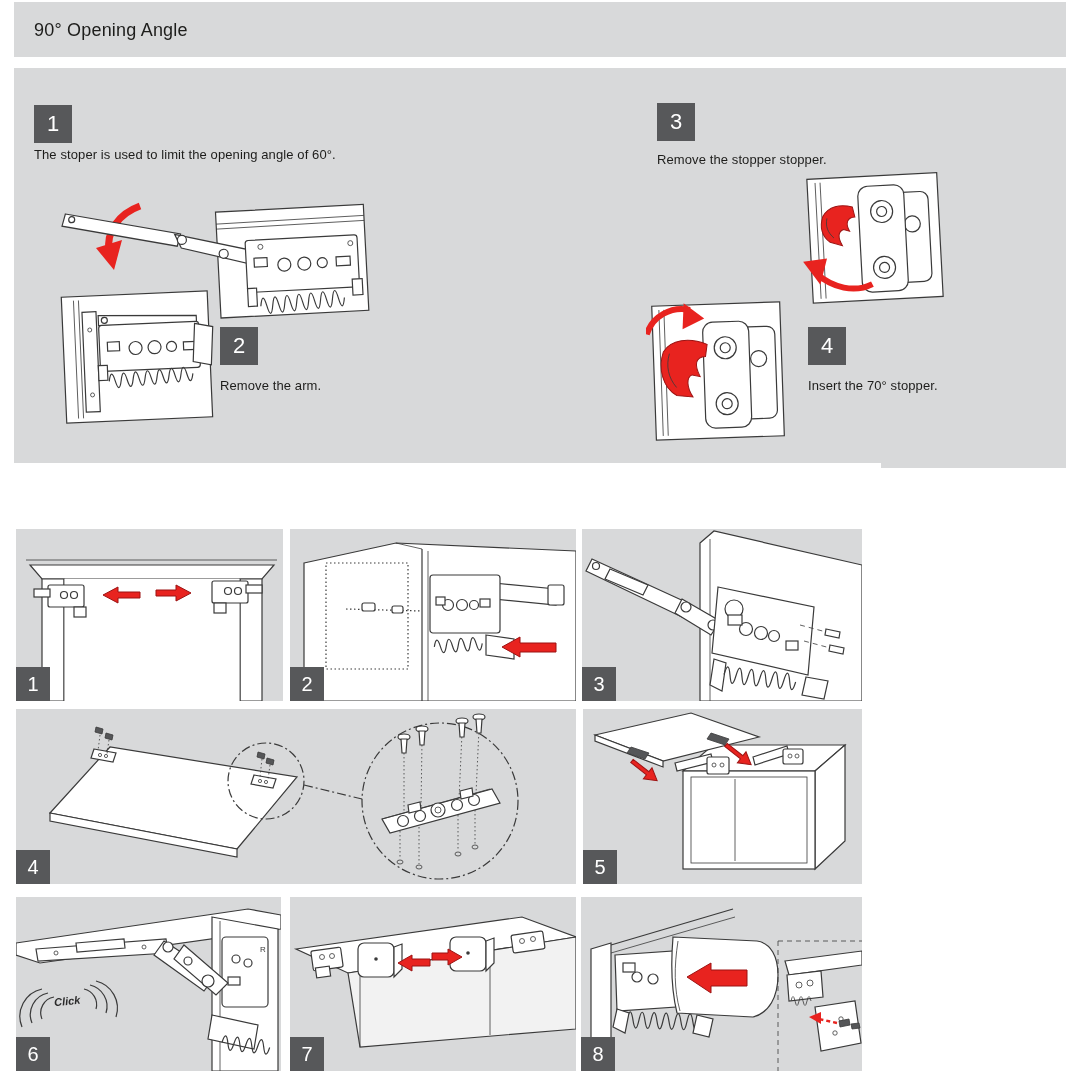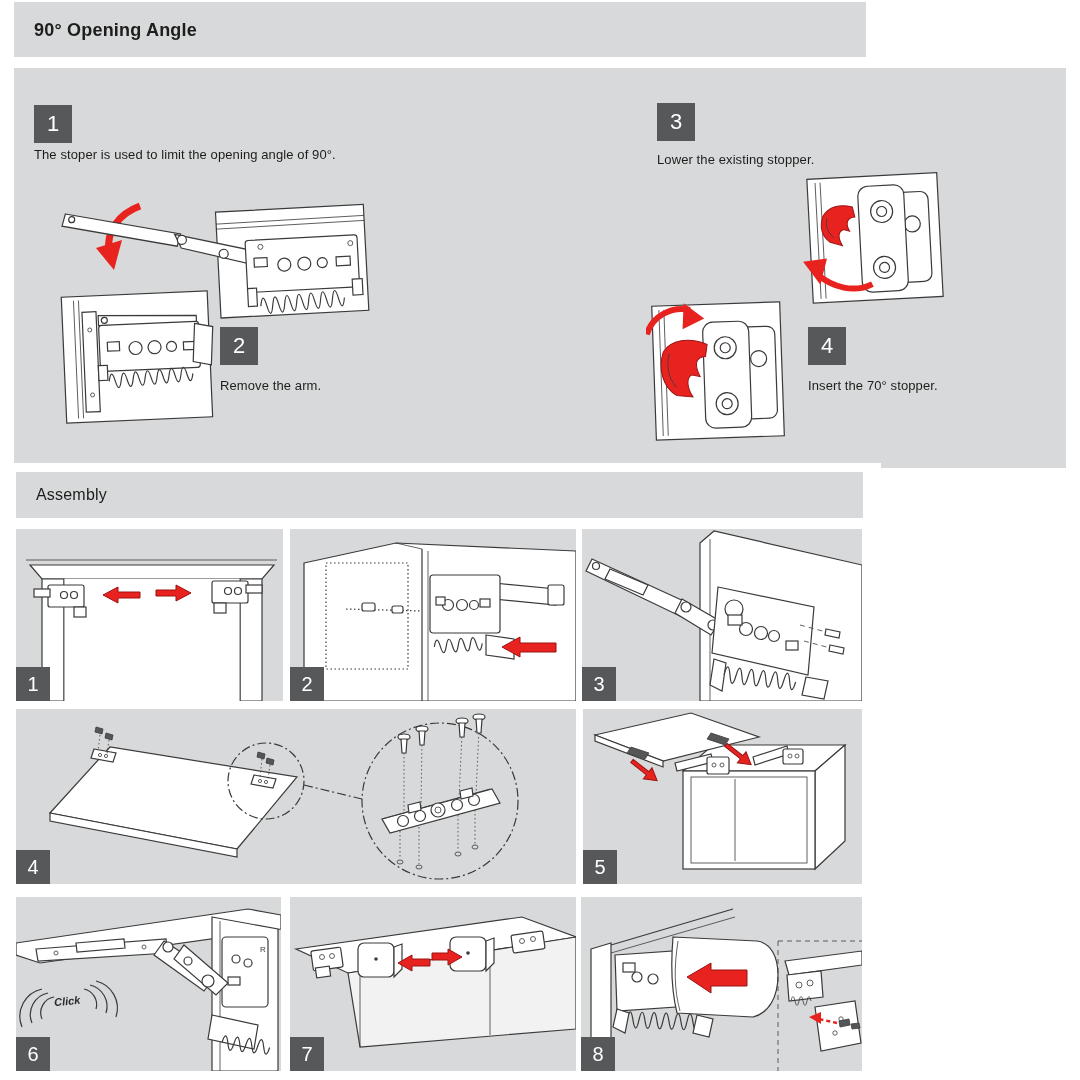--- a/index.html
+++ b/index.html
@@ -28,35 +28,35 @@
   .dashdot{stroke-dasharray:9 3 2 3;}
   .click-label{position:absolute;font-size:11px;font-weight:bold;font-style:italic;
                color:#2a2a2a;transform:rotate(-6deg);}
   .part-marking{position:absolute;font-size:8px;color:#3a3a3a;}
 </style>
 </head>
 <body>
 
 <div id="page">
 
-  <div class="bar" style="left:14px;top:2px;width:852px;height:55px;font-weight:bold;">
+  <div class="bar" style="left:14px;top:2px;width:1052px;height:55px;">
     <span class="bar-title">90° Opening Angle</span>
   </div>
 
   <div class="panel" style="left:14px;top:68px;width:1052px;height:395px;"></div>
   <div class="panel" style="left:881px;top:463px;width:185px;height:5px;"></div>
 
   <div class="badge big" style="left:34px;top:105px;">1</div>
-  <div class="step-text" style="left:34px;top:147px;">The stoper is used to limit the opening angle of 90°.</div>
+  <div class="step-text" style="left:34px;top:147px;">The stoper is used to limit the opening angle of 60°.</div>
 
   <div class="badge big" style="left:220px;top:327px;">2</div>
   <div class="step-text" style="left:220px;top:378px;">Remove the arm.</div>
 
   <div class="badge big" style="left:657px;top:103px;">3</div>
-  <div class="step-text" style="left:657px;top:152px;">Lower the existing stopper.</div>
+  <div class="step-text" style="left:657px;top:152px;">Remove the stopper stopper.</div>
 
   <div class="badge big" style="left:808px;top:327px;">4</div>
   <div class="step-text" style="left:808px;top:378px;">Insert the 70° stopper.</div>
 
   <svg class="illus" style="left:56px;top:198px;" width="340" height="228" viewBox="0 0 340 228">
 
     <g>
       <path class="rdln" d="M84,8 C62,16 50,34 53,54"></path>
       <polygon class="rdfill" points="40,50 66,42 58,72"></polygon>
     </g>
@@ -147,23 +147,20 @@
         <path class="rd" d="M18,54 C12,70 16,90 30,98 L46,100 C40,90 40,80 46,78 L54,80 C48,68 50,60 60,60 L62,48 C44,40 26,42 18,54 Z"></path>
         <path class="ln thin" d="M24,56 C20,68 22,80 30,90" stroke="#fff"></path>
       </g>
       <g>
         <path d="M2,36 C8,18 28,8 46,13" fill="none" stroke="#e8231f" stroke-width="6"></path>
         <polygon class="rdfill" points="60,22 40,6 38,32"></polygon>
       </g>
     </g>
   </svg>
 
-  <div class="bar" style="left:16px;top:472px;width:847px;height:46px;">
-    <span class="bar-title" style="font-size:16px;">Assembly</span>
-  </div>
 
   <div class="panel" style="left:16px;top:529px;width:267px;height:172px;">
     <svg width="267" height="172" viewBox="0 0 267 172">
       <line class="ln thin" x1="10" y1="31" x2="261" y2="31"></line>
       <polygon class="wh" points="14,36 258,36 246,50 26,50"></polygon>
       <polygon class="wh" points="26,50 48,50 48,172 26,172"></polygon>
       <polygon class="wh" points="224,50 246,50 246,172 224,172"></polygon>
       <rect x="48" y="50" width="176" height="122" fill="#fff"></rect>
       <line class="ln thin" x1="48" y1="50" x2="48" y2="172"></line>
       <line class="ln thin" x1="224" y1="50" x2="224" y2="172"></line>

